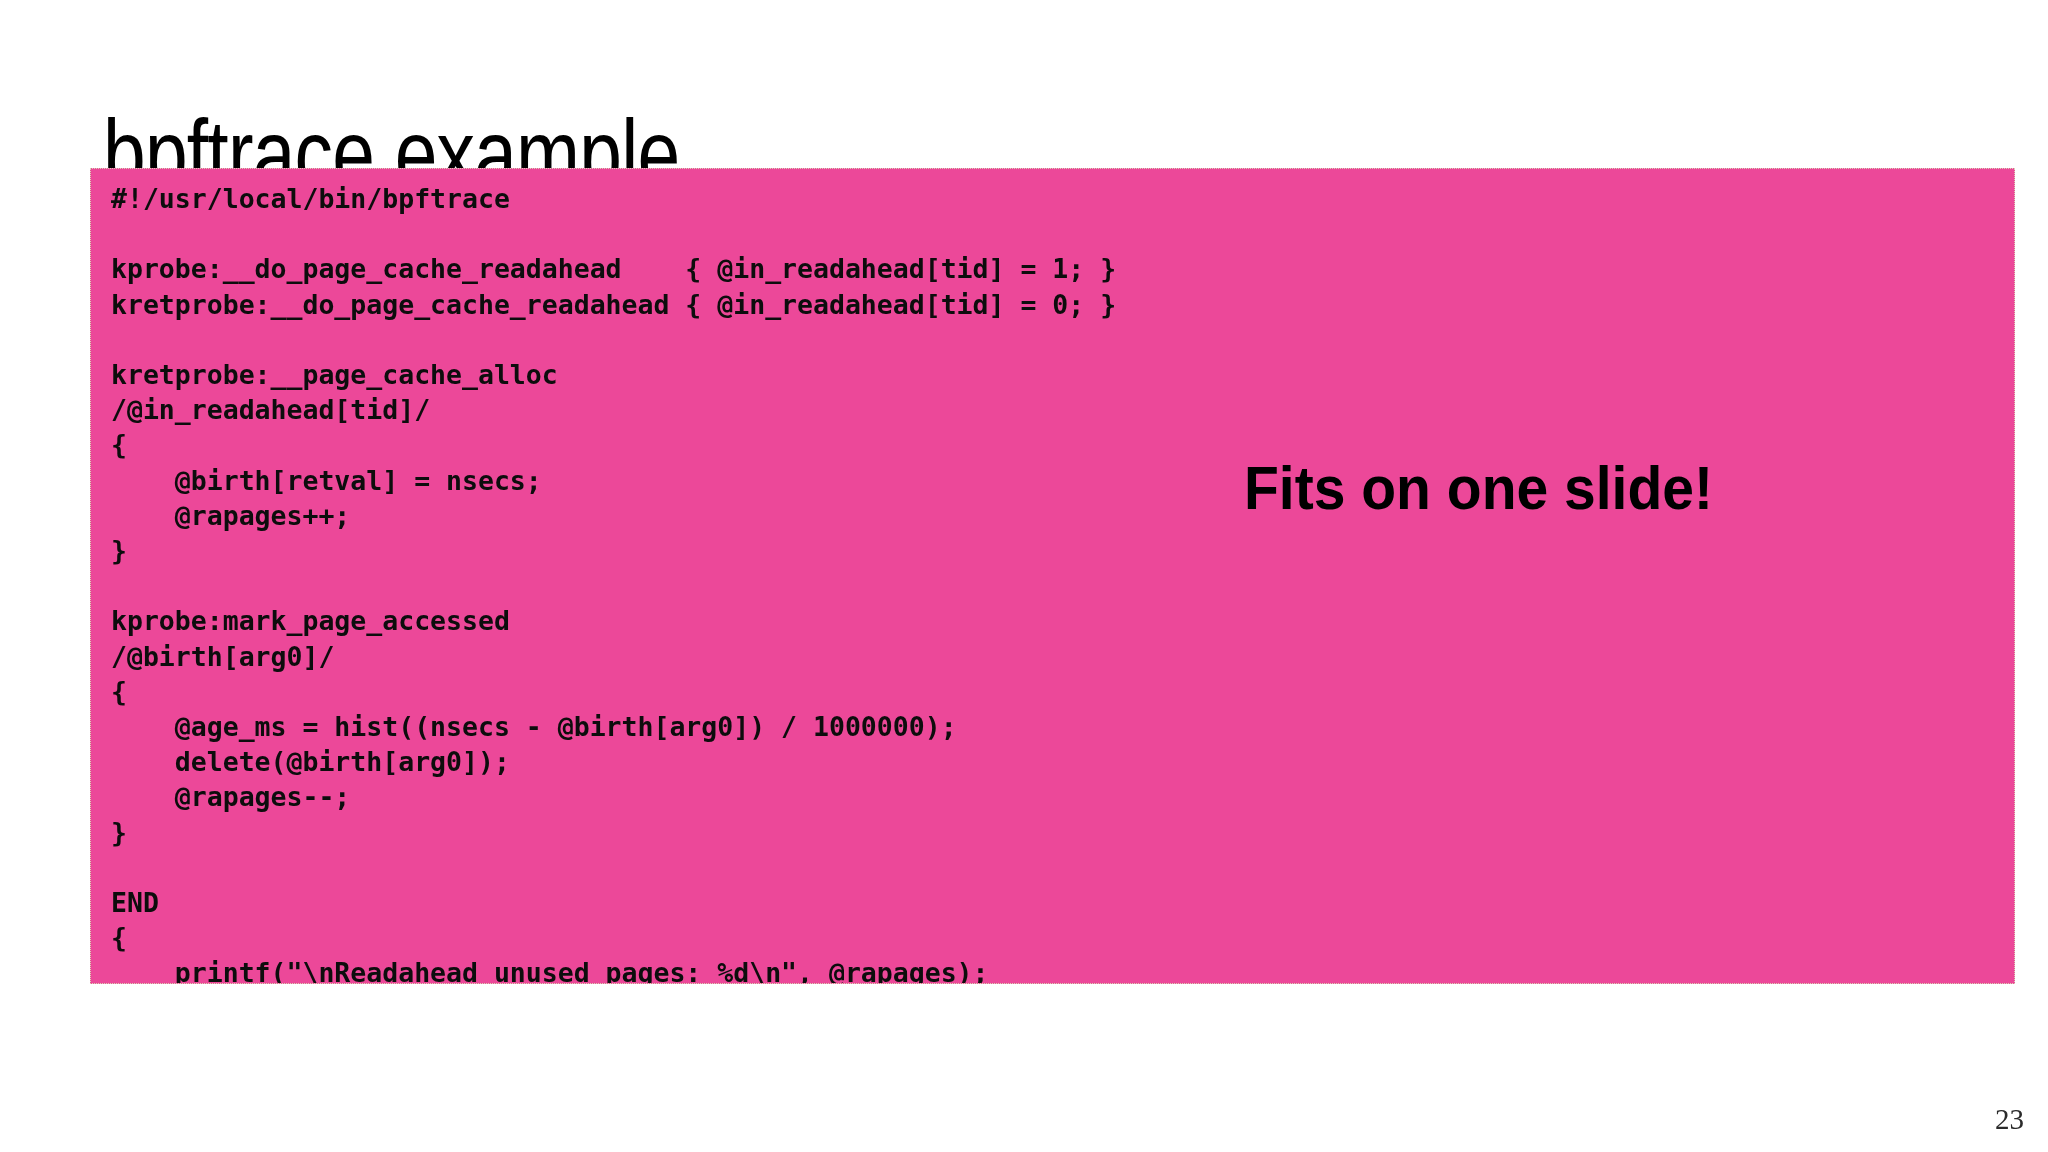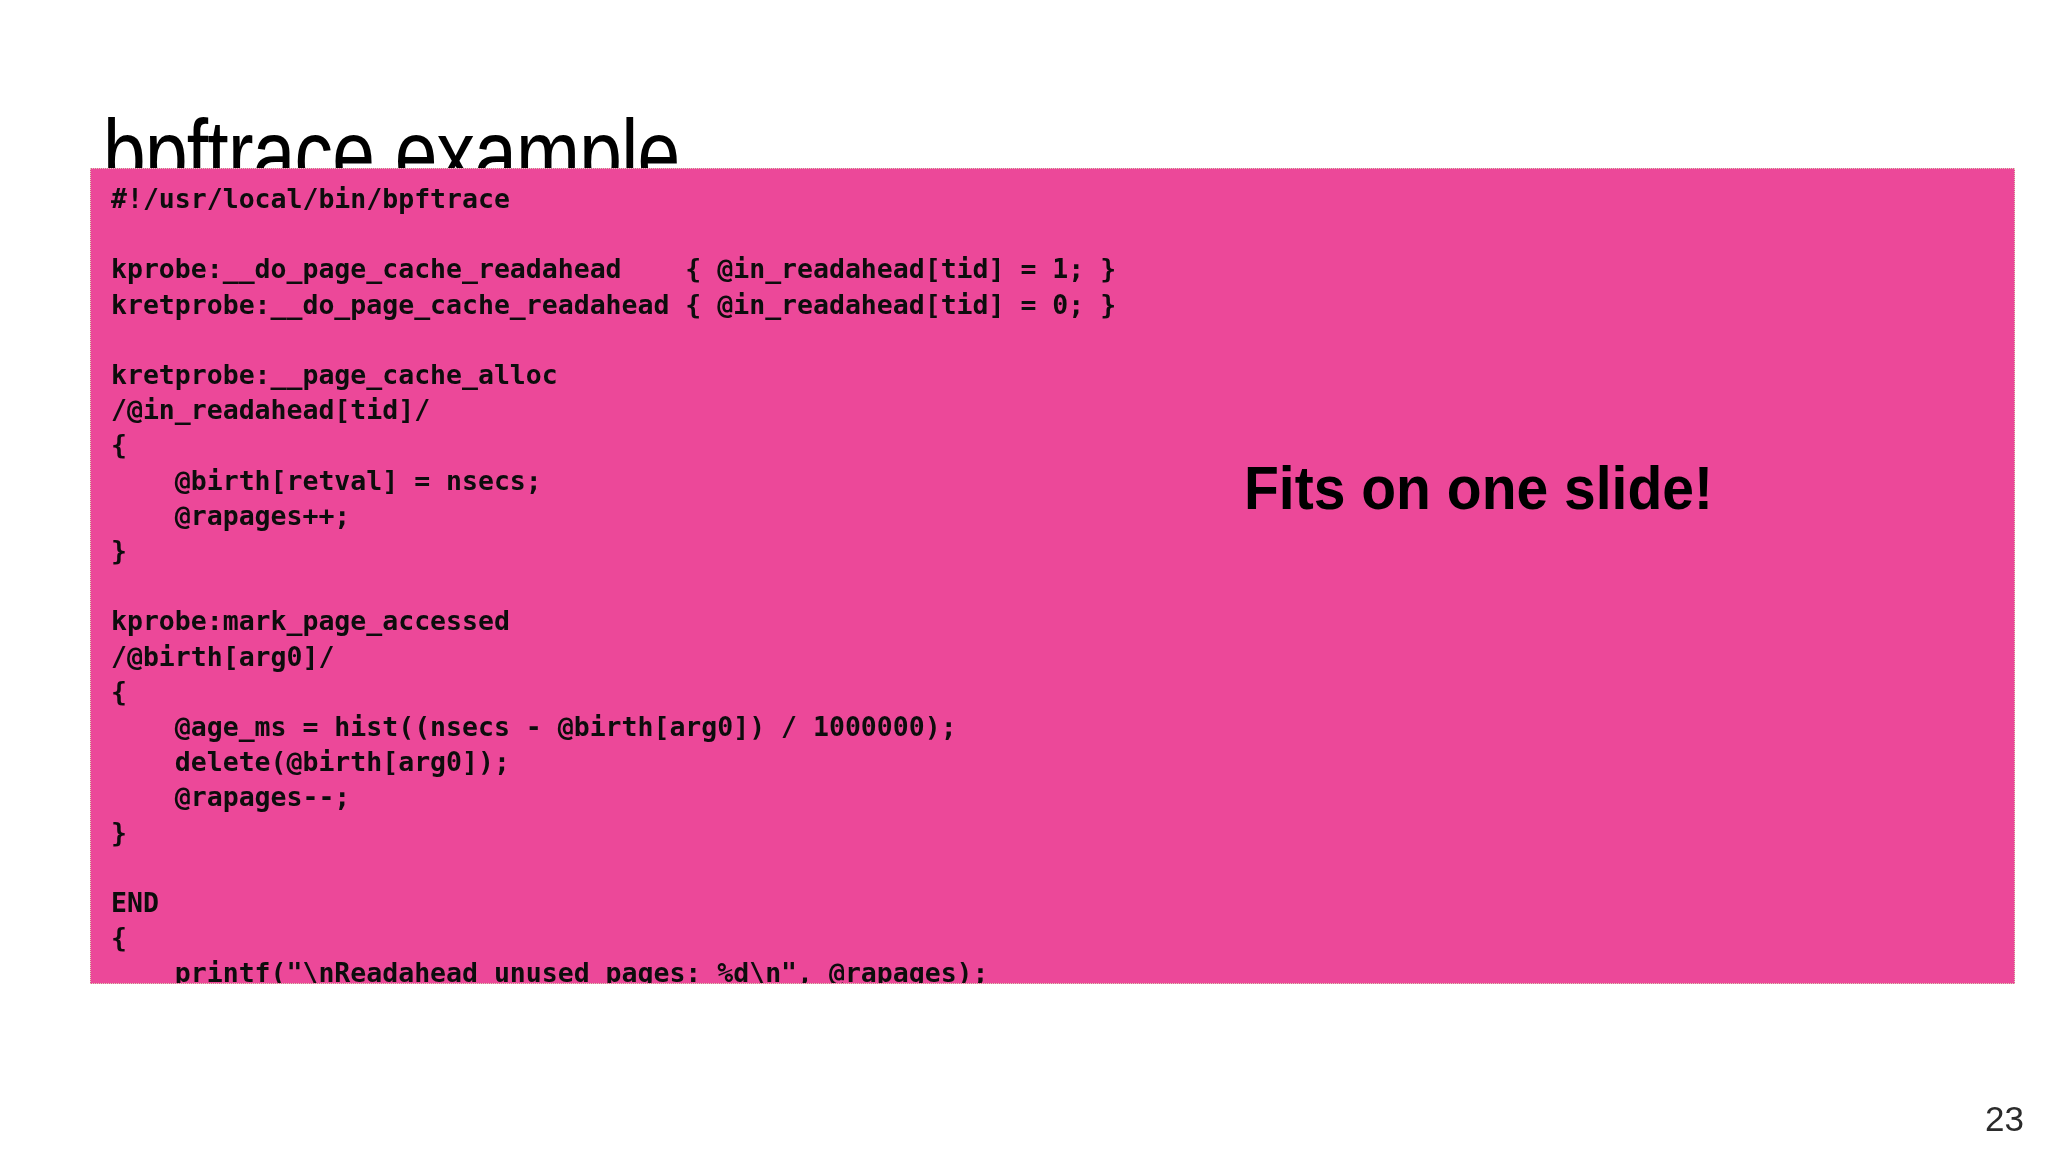--- a/index.html
+++ b/index.html
@@ -71,22 +71,22 @@
     white-space: nowrap;
     transform: scaleX(0.92);
     transform-origin: left top;
   }
 
   
   .page-number {
     position: absolute;
     right: 24px;
     bottom: 16px;
-    font-family: Liberation Sans, sans-serif;
-    font-size: 35px;
+    font-family: Liberation Serif, serif;
+    font-size: 29px;
     line-height: 34px;
     color: #2b2b2b;
   }
 </style>
 </head>
 <body>
 
 <h1 class="slide-title">bpftrace example</h1>
 
 <div class="code-block">

